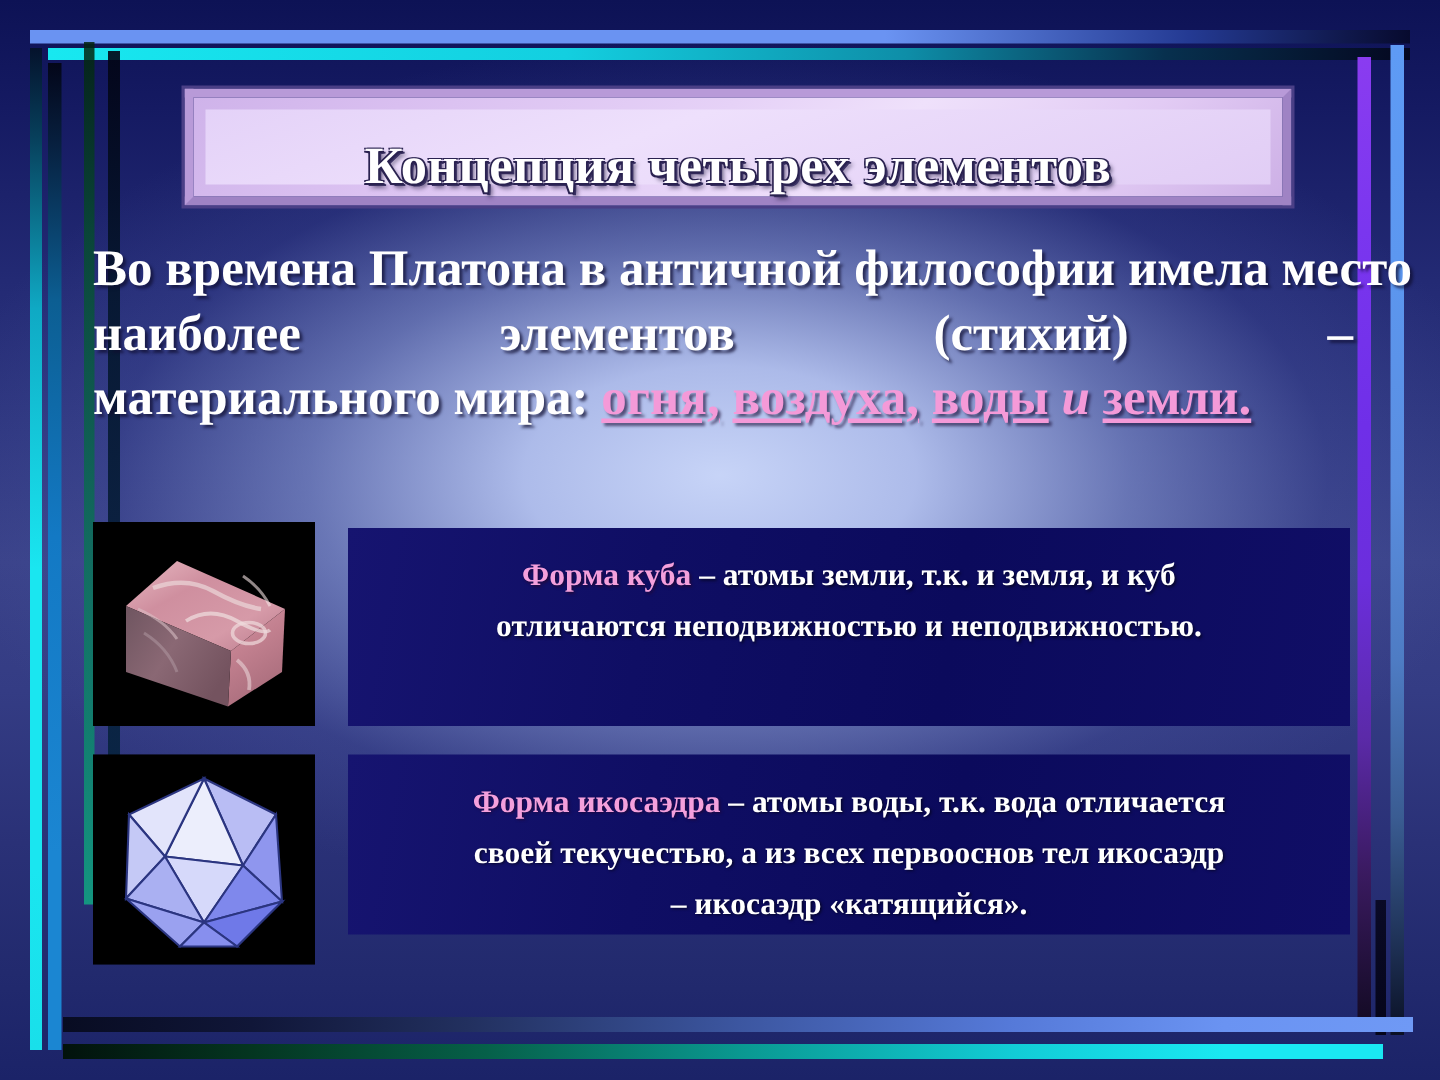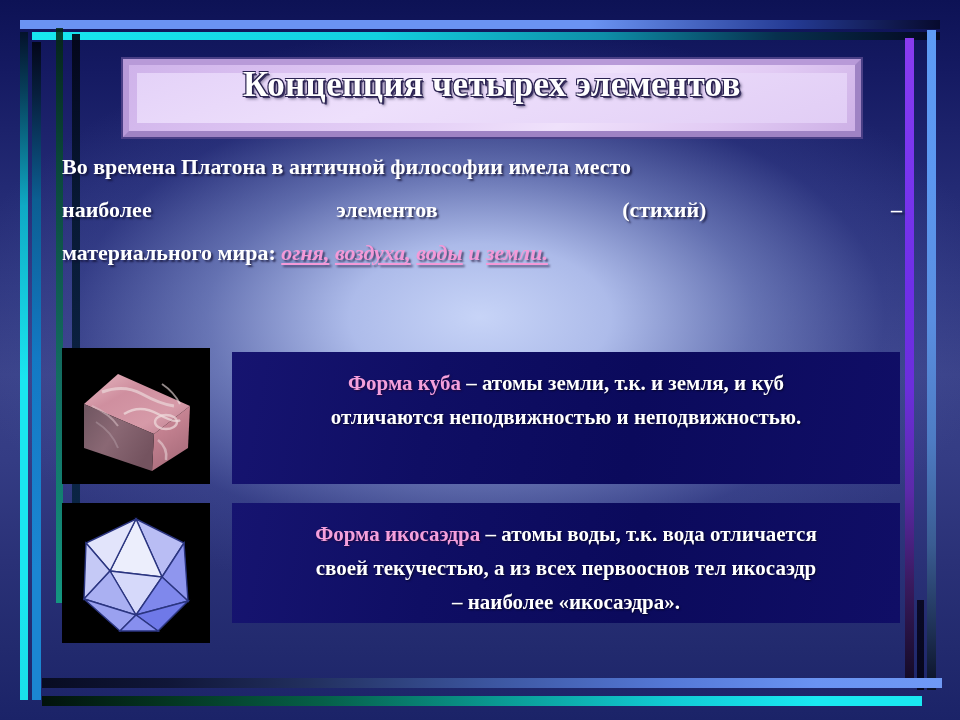--- a/index.html
+++ b/index.html
@@ -101,21 +101,21 @@
     position: absolute;
     left: 123px; top: 59px;
     width: 738px; height: 78px;
     background: linear-gradient(135deg,#cfb3ea 0%, #d9bff0 18%, #e6d2f7 46%, #efe1fb 62%, #e2cbf4 82%, #cdb0e6 100%);
     border-top: 6px solid #b89ad8;
     border-left: 6px solid #b89ad8;
     border-right: 6px solid #9f83c4;
     border-bottom: 6px solid #9f83c4;
     outline: 2px solid #4a3f86;
     display: flex;
-    align-items: flex-start;
+    align-items: flex-end;
     justify-content: center;
   }
   #title-plaque::before {
     content: "";
     position: absolute;
     left: 8px; top: 8px; right: 8px; bottom: 8px;
     background: linear-gradient(160deg,#e4d2f8 0%, #eee0fc 40%, #e1cdf5 100%);
     pointer-events: none;
   }
   .title-text {
@@ -131,39 +131,38 @@
        1px -1px 0 #2a2250,
       -1px  1px 0 #2a2250,
        1px  1px 0 #2a2250,
        2px  2px 0 #3b3263,
        3px  3px 3px rgba(20,16,50,.55);
   }
 
   
   #intro {
     position: absolute;
-    left: 62px; top: 145px;
+    left: 62px; top: 158px;
     width: 840px;
     color: #ffffff;
-    font-size: 22px;
+    font-size: 34px;
     font-weight: bold;
     line-height: 43px;
     text-shadow: 2px 2px 2px rgba(16,14,48,.7);
   }
   #intro .l1 { display: block; white-space: nowrap; }
   #intro .l2 {
     display: flex;
     justify-content: space-between;
     white-space: nowrap;
   }
   #intro .l3 { display: block; white-space: nowrap; }
 
   .pink-em {
     color: #f49ad8;
-    font-style: italic;
     font-weight: bold;
     text-decoration: underline;
     text-underline-offset: 3px;
     text-shadow: 2px 2px 2px rgba(30,18,60,.65);
     margin-top: 17px;
   }
   .pink-plain {
     color: #f49ad8;
     font-style: italic;
     font-weight: bold;
@@ -292,16 +291,16 @@
   </div>
 
   <div class="statement" id="box-cube">
     <span class="stmt-line"><span class="lead">Форма куба</span><span> – атомы земли, т.к. и земля, и куб</span></span>
     <span class="stmt-line">отличаются неподвижностью и неподвижностью.</span>
   </div>
 
   <div class="statement" id="box-icosa">
     <span class="stmt-line"><span class="lead">Форма икосаэдра</span><span> – атомы воды, т.к. вода отличается</span></span>
     <span class="stmt-line">своей текучестью, а из всех первооснов тел икосаэдр</span>
-    <span class="stmt-line">– наиболее «икосаэдра».</span>
+    <span class="stmt-line">– икосаэдр «катящийся».</span>
   </div>
 
 </div>
 
 </body></html>

